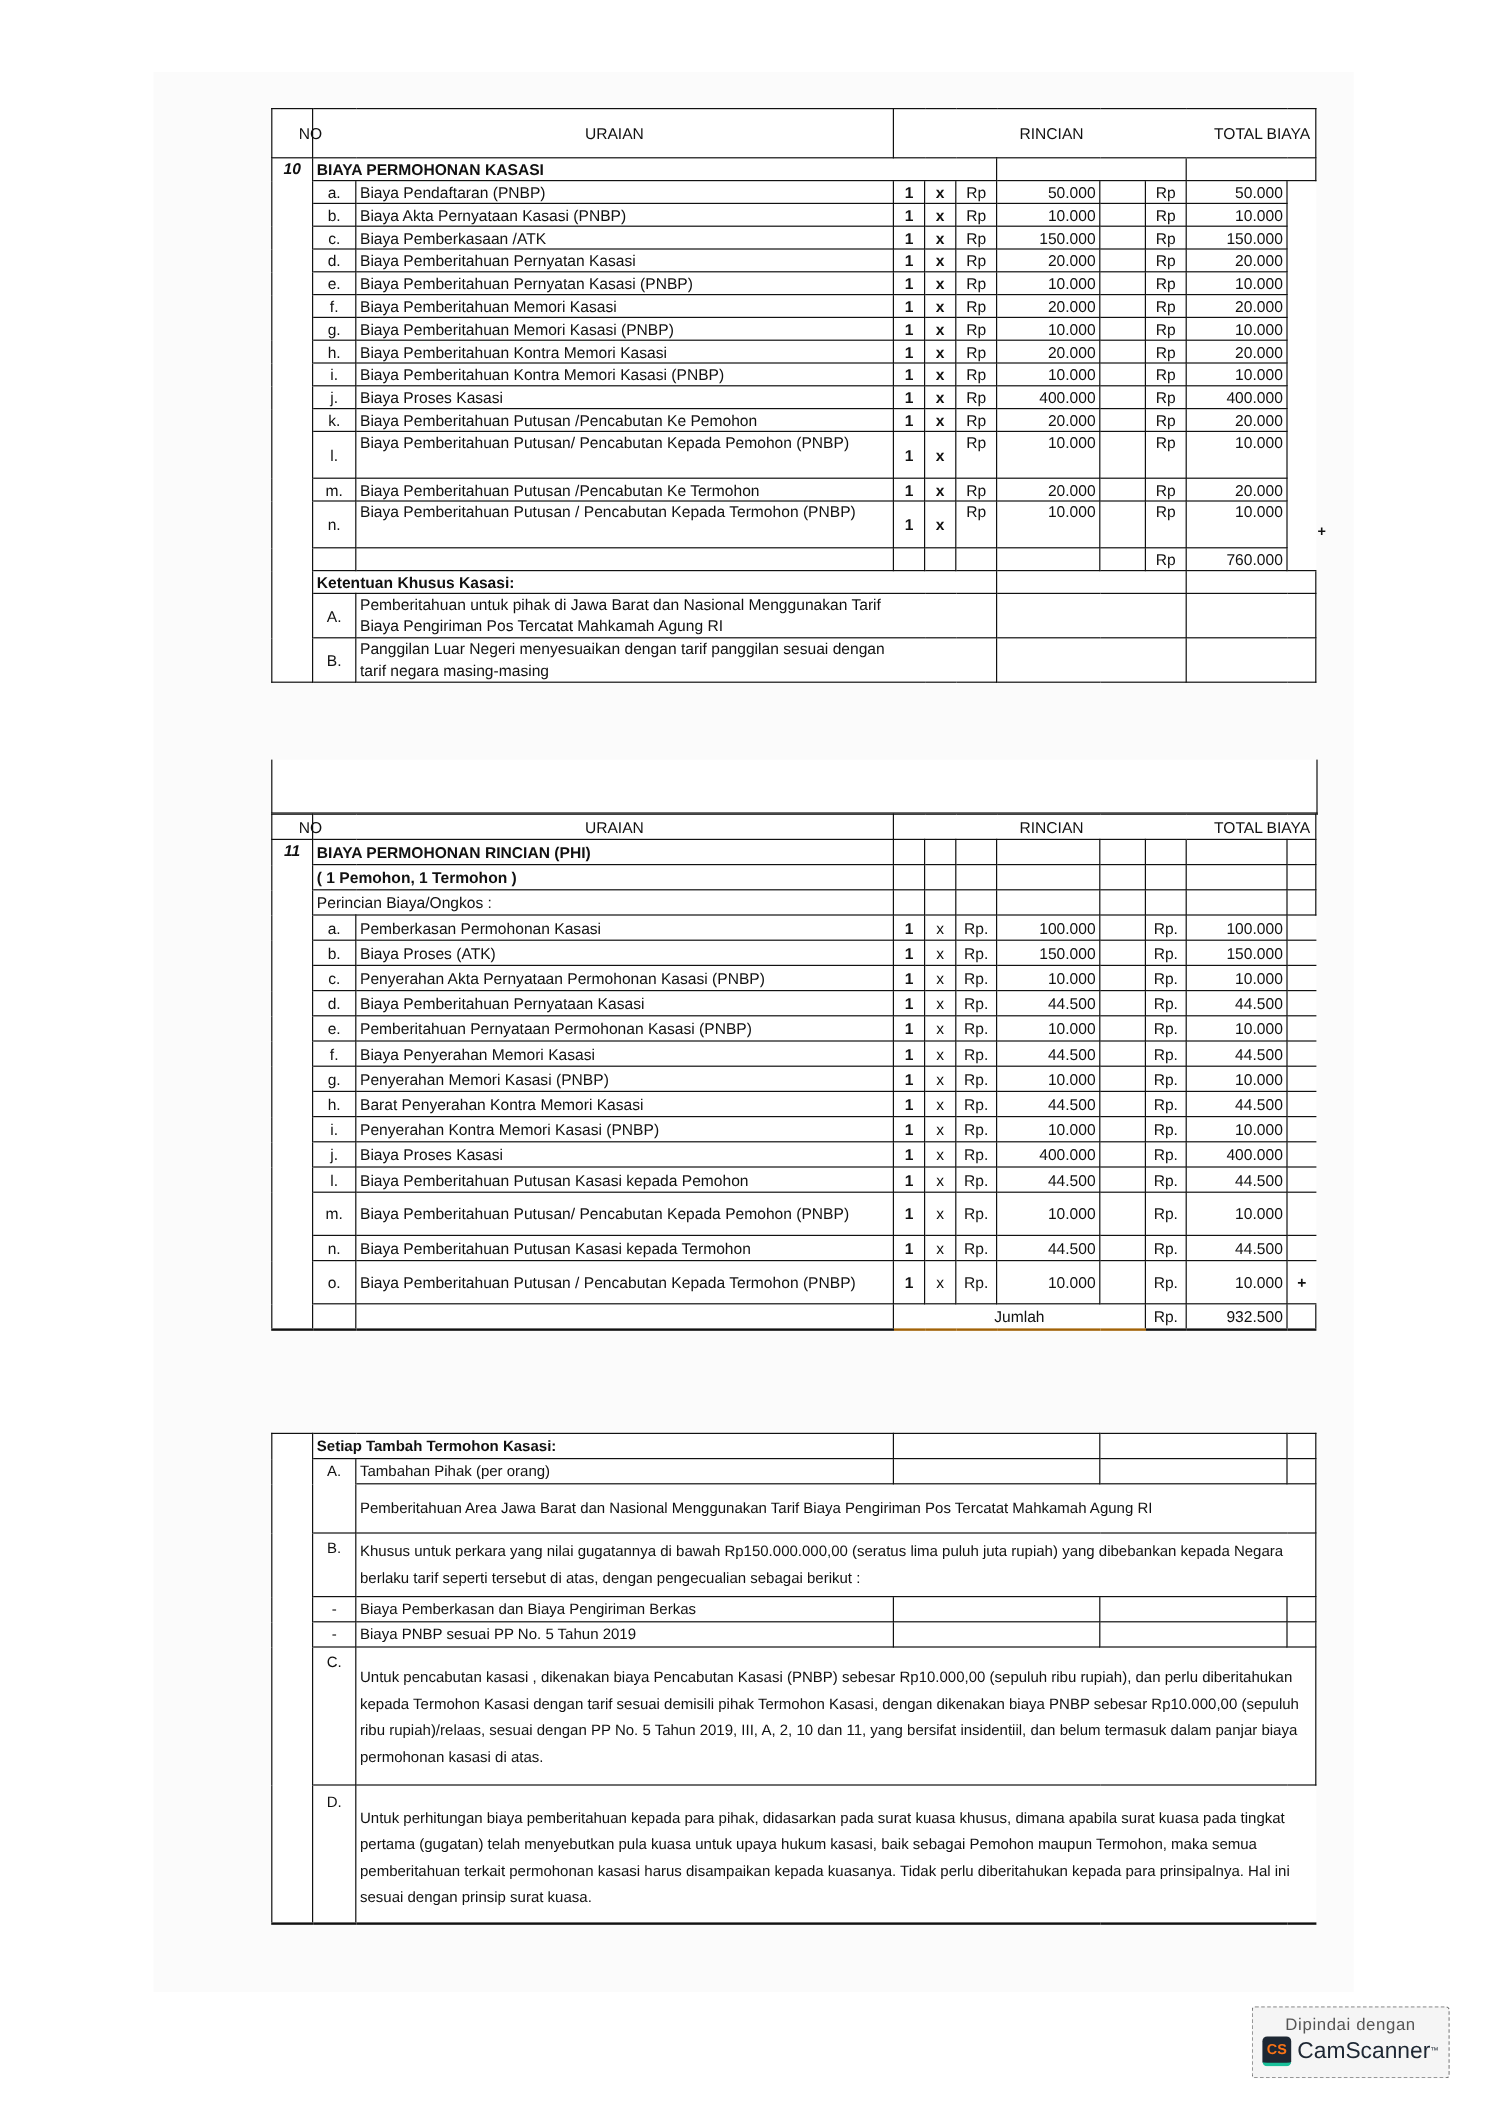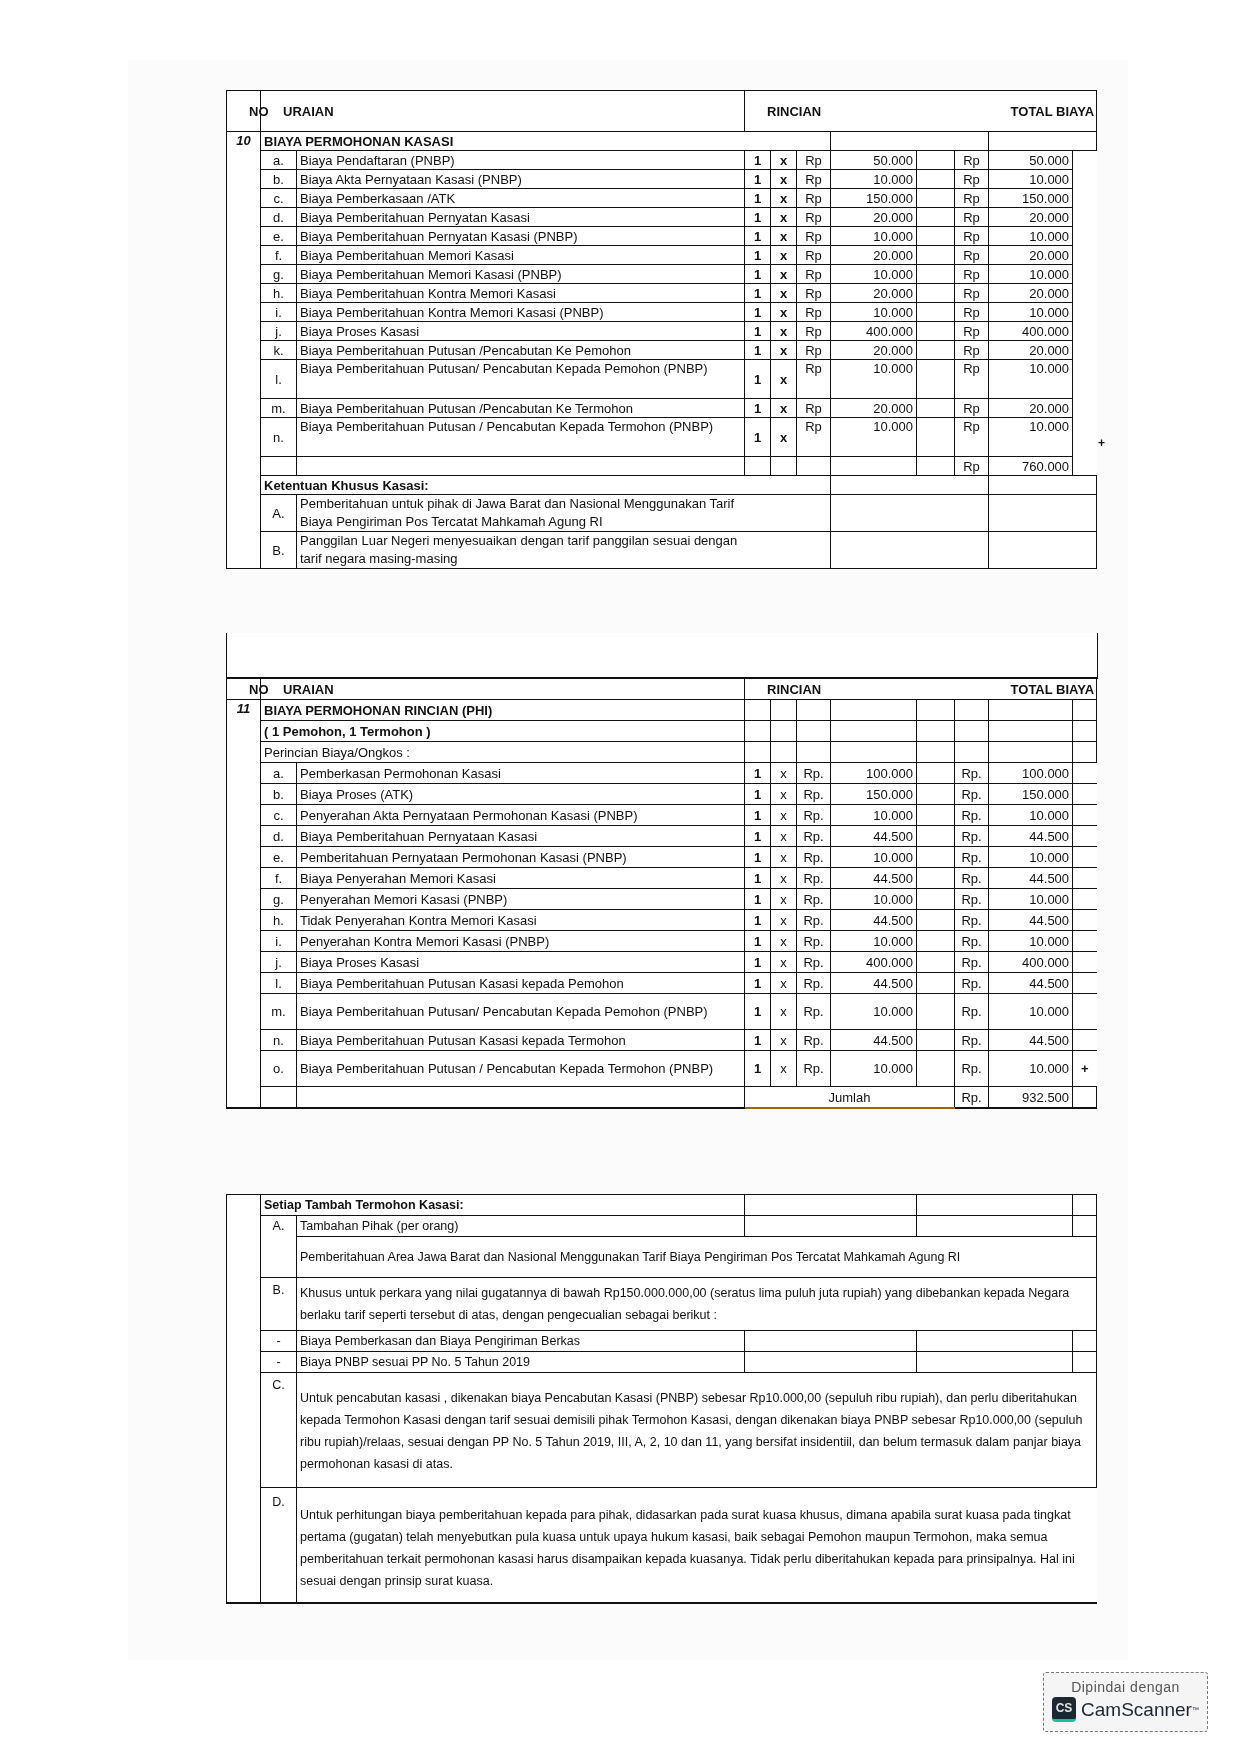--- a/index.html
+++ b/index.html
@@ -16,21 +16,21 @@
   table.fee {
     position: absolute; left: 226px; width: 870px;
     border-collapse: collapse; table-layout: fixed;
     font-size: 13px; background: #fff;
   }
   table.fee td {
     border: 1.6px solid #111; padding: 0 3px; height: 18px;
     vertical-align: middle; white-space: nowrap; overflow: visible;
     line-height: 17px;
   }
-  table.fee td.hdr { height: 40px; font-weight: bold; font-size: 13px; padding-left: 22px; }
+  table.fee td.hdr { height: 40px; font-weight: normal; text-align: center; font-size: 13px; padding-left: 22px; }
   table.fee td.no { text-align: center; font-weight: bold; vertical-align: top; font-style: italic; }
   .b { font-weight: bold; }
   .c { text-align: center; }
   .r { text-align: right; }
   .top { vertical-align: top !important; }
   .wrap { white-space: normal !important; }
   .nb-l { border-left: none !important; }
   .nb-r { border-right: none !important; margin-top: 29px; }
   .nb-t { border-top: none !important; }
   .nb-b { border-bottom: none !important; }
@@ -49,21 +49,21 @@
   #t12 td { height: 20px; }
   #t12 td.para { white-space: normal; line-height: 22px; padding-top: 4px; padding-bottom: 4px; }
   .cam {
     position: absolute; left: 1043px; top: 1672px; width: 163px; height: 58px;
     border: 1.5px dashed #777; border-radius: 3px; background: #f5f5f5;
     text-align: center;
   }
   .cam .t1 { font-size: 14px; color: #555; margin-top: 6px; letter-spacing: 0.5px; }
   .cam .t2 { font-size: 19px; color: #1d2733; display: flex; align-items: center; justify-content: center; margin-top: 2px; }
   .cam .logo {
-    width: 24px; height: 22px; background: #1d2733; color: #e5e5e5; border-radius: 4px;
+    width: 24px; height: 22px; background: #1d2733; color: #f97316; border-radius: 4px;
     font-size: 12px; font-weight: bold; line-height: 22px; margin-right: 5px;
     border-bottom: 3px solid #19c09a;
   }
   .cam .tm { font-size: 7px; vertical-align: top; }
 </style>
 </head>
 <body>
 
 <div class="page-shade"></div>
 
@@ -465,21 +465,21 @@
         <td class="c">Rp.</td>
         <td class="r">10.000</td>
         <td></td>
         <td class="c">Rp.</td>
         <td class="r">10.000</td>
         <td class="c b" style="border-right:none;"></td>
       </tr>
       <tr>
         <td class="nb-t nb-b"></td>
         <td class="c">h.</td>
-        <td>Tidak Penyerahan Kontra Memori Kasasi</td>
+        <td>Barat Penyerahan Kontra Memori Kasasi</td>
         <td class="c b">1</td>
         <td class="c">x</td>
         <td class="c">Rp.</td>
         <td class="r">44.500</td>
         <td></td>
         <td class="c">Rp.</td>
         <td class="r">44.500</td>
         <td class="c b" style="border-right:none;"></td>
       </tr>
       <tr>

